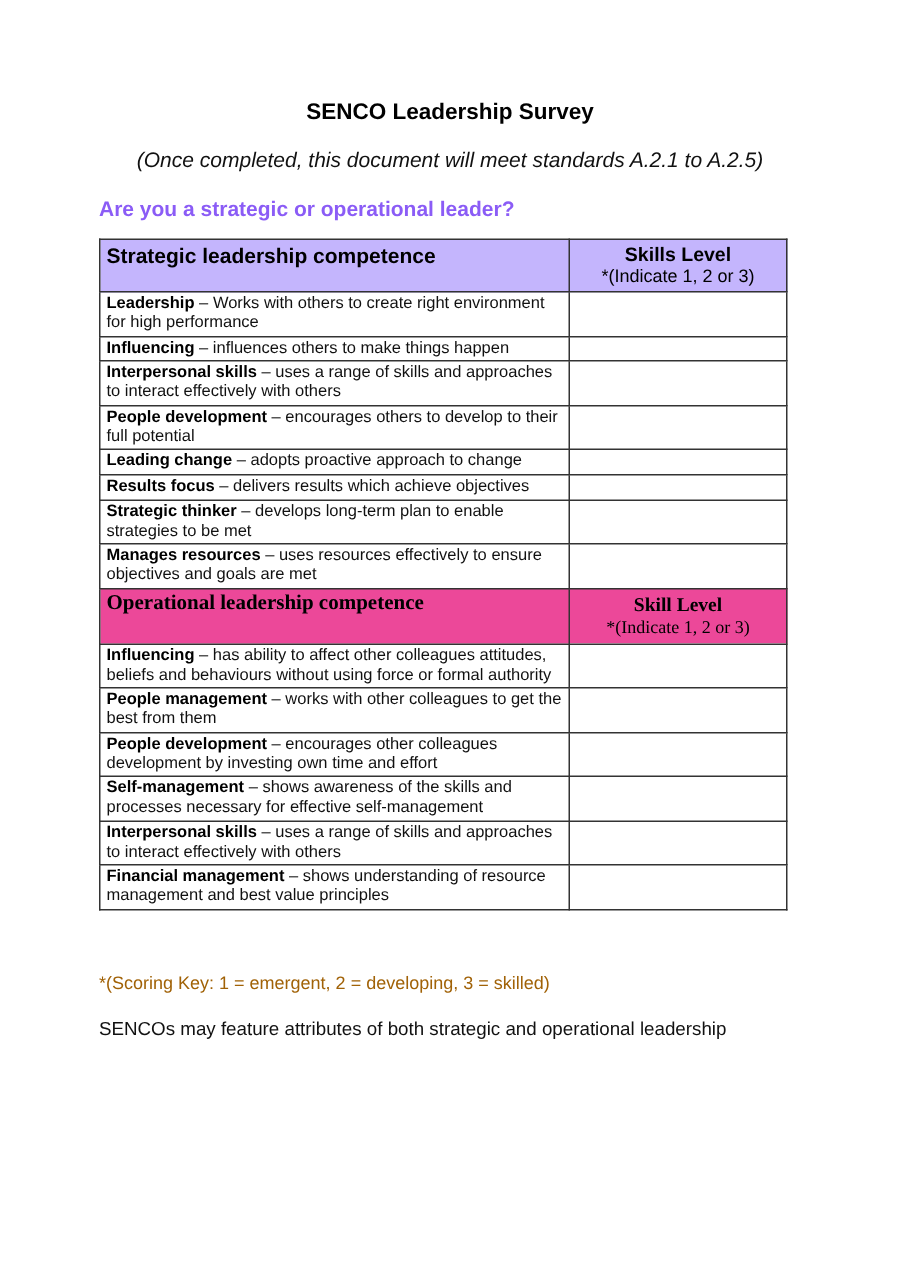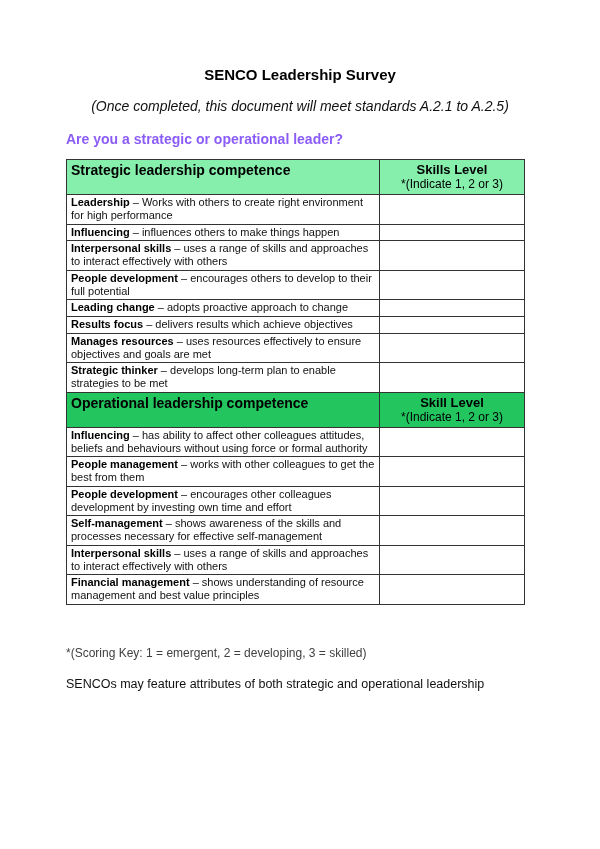--- a/index.html
+++ b/index.html
@@ -75,21 +75,21 @@
     padding: 1px 4px 2px 4px;
     font-size: 11px;
     line-height: 1.16;
     color: #111;
   }
   tr.data-row .term { font-weight: bold; color: #000; }
   .score-cell { background: #ffffff; }
   .doc-scoring {
     margin: 41px 0 0 0;
     font-size: 12px;
-    color: #404040;
+    color: #a16207;
   }
   .doc-note {
     margin: 17px 0 0 0;
     font-size: 12.5px;
     color: #111;
   }
 </style>
 </head>
 <body>
 
@@ -97,21 +97,21 @@
   <h1 class="doc-title">SENCO Leadership Survey</h1>
   <p class="doc-subtitle">(Once completed, this document will meet standards A.2.1 to A.2.5)</p>
   <p class="doc-question">Are you a strategic or operational leader?</p>
 
   <table class="competence-table">
     <colgroup>
       <col class="c-desc">
       <col class="c-score">
     </colgroup>
     <tbody id="table-body">
-  <tr class="section-header" style="background: #86efac;">
+  <tr class="section-header" style="background: #c4b5fd;">
     <td class="competence-head">Strategic leadership competence</td>
     <td class="level-head">
       <div class="level-title">Skills Level</div>
       <div class="level-note">*(Indicate 1, 2 or 3)</div>
     </td>
   </tr>
 
   <tr class="data-row">
     <td class="desc-cell"><span class="term">Leadership</span><span class="desc"> – Works with others to create right environment for high performance</span></td>
     <td class="score-cell"></td>
@@ -137,31 +137,31 @@
     <td class="desc-cell"><span class="term">Leading change</span><span class="desc"> – adopts proactive approach to change</span></td>
     <td class="score-cell"></td>
   </tr>
 
   <tr class="data-row">
     <td class="desc-cell"><span class="term">Results focus</span><span class="desc"> – delivers results which achieve objectives</span></td>
     <td class="score-cell"></td>
   </tr>
 
   <tr class="data-row">
+    <td class="desc-cell"><span class="term">Strategic thinker</span><span class="desc"> – develops long-term plan to enable strategies to be met</span></td>
+    <td class="score-cell"></td>
+  </tr>
+
+  <tr class="data-row">
     <td class="desc-cell"><span class="term">Manages resources</span><span class="desc"> – uses resources effectively to ensure objectives and goals are met</span></td>
     <td class="score-cell"></td>
   </tr>
 
-  <tr class="data-row">
-    <td class="desc-cell"><span class="term">Strategic thinker</span><span class="desc"> – develops long-term plan to enable strategies to be met</span></td>
-    <td class="score-cell"></td>
-  </tr>
-
-
-  <tr class="section-header" style="background: #22c55e;">
+
+  <tr class="section-header" style="background: #ec4899; font-family: Liberation Serif, serif;">
     <td class="competence-head">Operational leadership competence</td>
     <td class="level-head">
       <div class="level-title">Skill Level</div>
       <div class="level-note">*(Indicate 1, 2 or 3)</div>
     </td>
   </tr>
 
 
   <tr class="data-row">
     <td class="desc-cell"><span class="term">Influencing</span><span class="desc"> – has ability to affect other colleagues attitudes, beliefs and behaviours without using force or formal authority</span></td>

